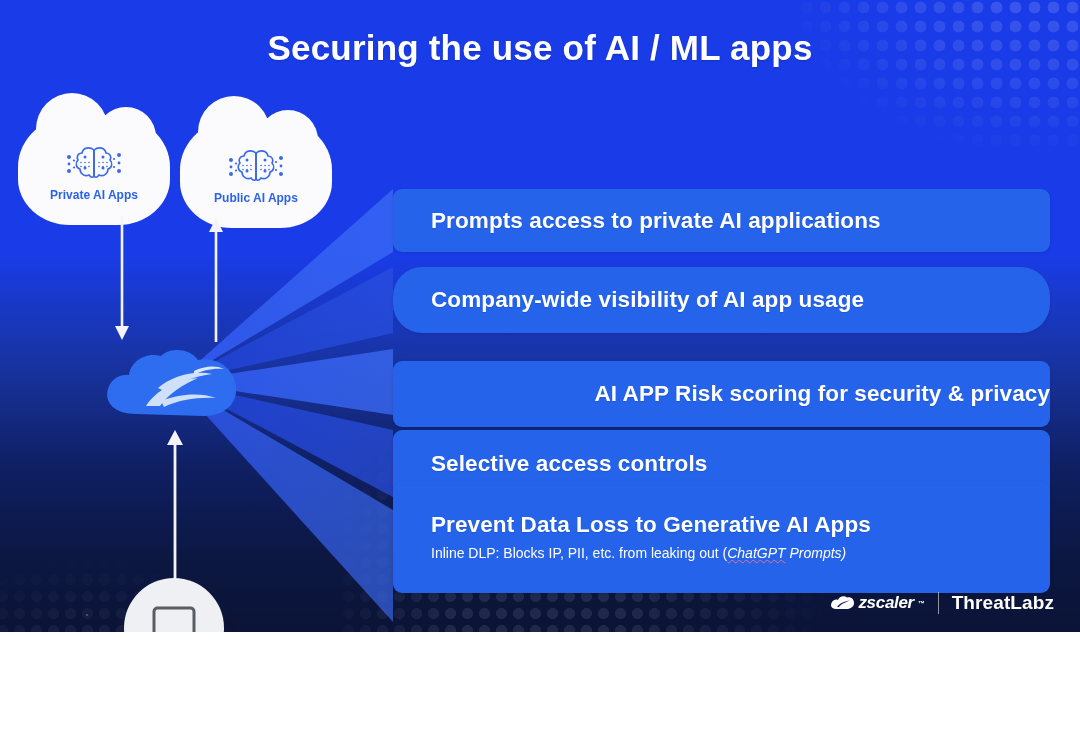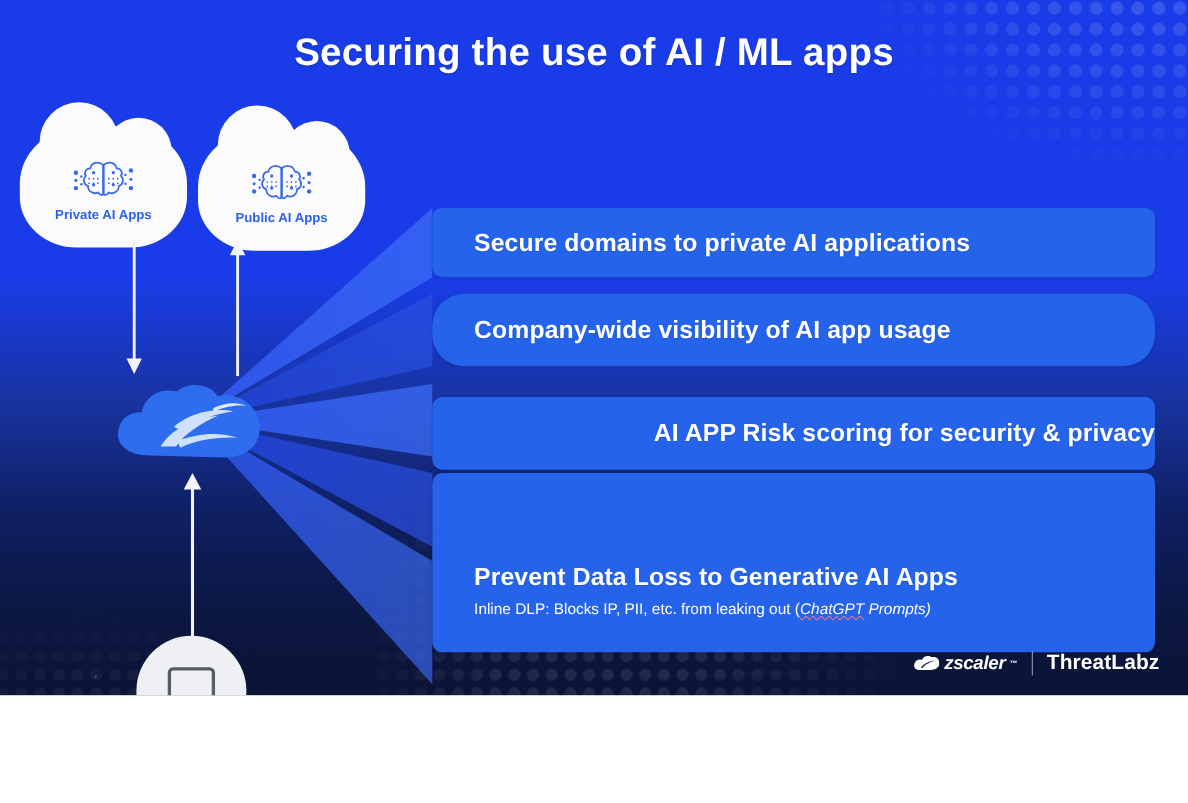--- a/index.html
+++ b/index.html
@@ -373,32 +373,33 @@
 
   <div id="endpoint">
     <svg width="62" height="50" viewBox="0 0 62 50">
       <rect x="11" y="5" width="40" height="28" rx="3.5" fill="none" stroke="#585c63" stroke-width="3"></rect>
       <rect x="3" y="33" width="56" height="10" rx="4.5" fill="none" stroke="#585c63" stroke-width="3"></rect>
       <circle cx="31" cy="38" r="1.8" fill="#585c63"></circle>
     </svg>
   </div>
 
   <div class="panel" id="panel-0">
-    <div class="panel-title">Secure domains to private AI applications</div>
+    <div class="panel-title">Prompts access to private AI applications</div>
   </div>
 
   <div class="panel" id="panel-1">
     <div class="panel-title">Company-wide visibility of AI app usage</div>
   </div>
 
   <div class="panel" id="panel-2">
     <div class="panel-title">AI APP Risk scoring for security &amp; privacy</div>
   </div>
 
   <div class="panel" id="panel-3">
+    <div class="panel-title">Selective access controls</div>
   </div>
 
   <div class="panel" id="panel-4">
     <div class="panel-title">Prevent Data Loss to Generative AI Apps</div>
     <div class="panel-sub"><span>Inline DLP: Blocks IP, PII, etc. from leaking out (</span><i class="spell">ChatGPT</i><i> Prompts)</i></div>
   </div>
 
   <div id="footer-brand">
     <div class="brand-zscaler">
       <svg width="24" height="16" viewBox="0 0 24 16">

